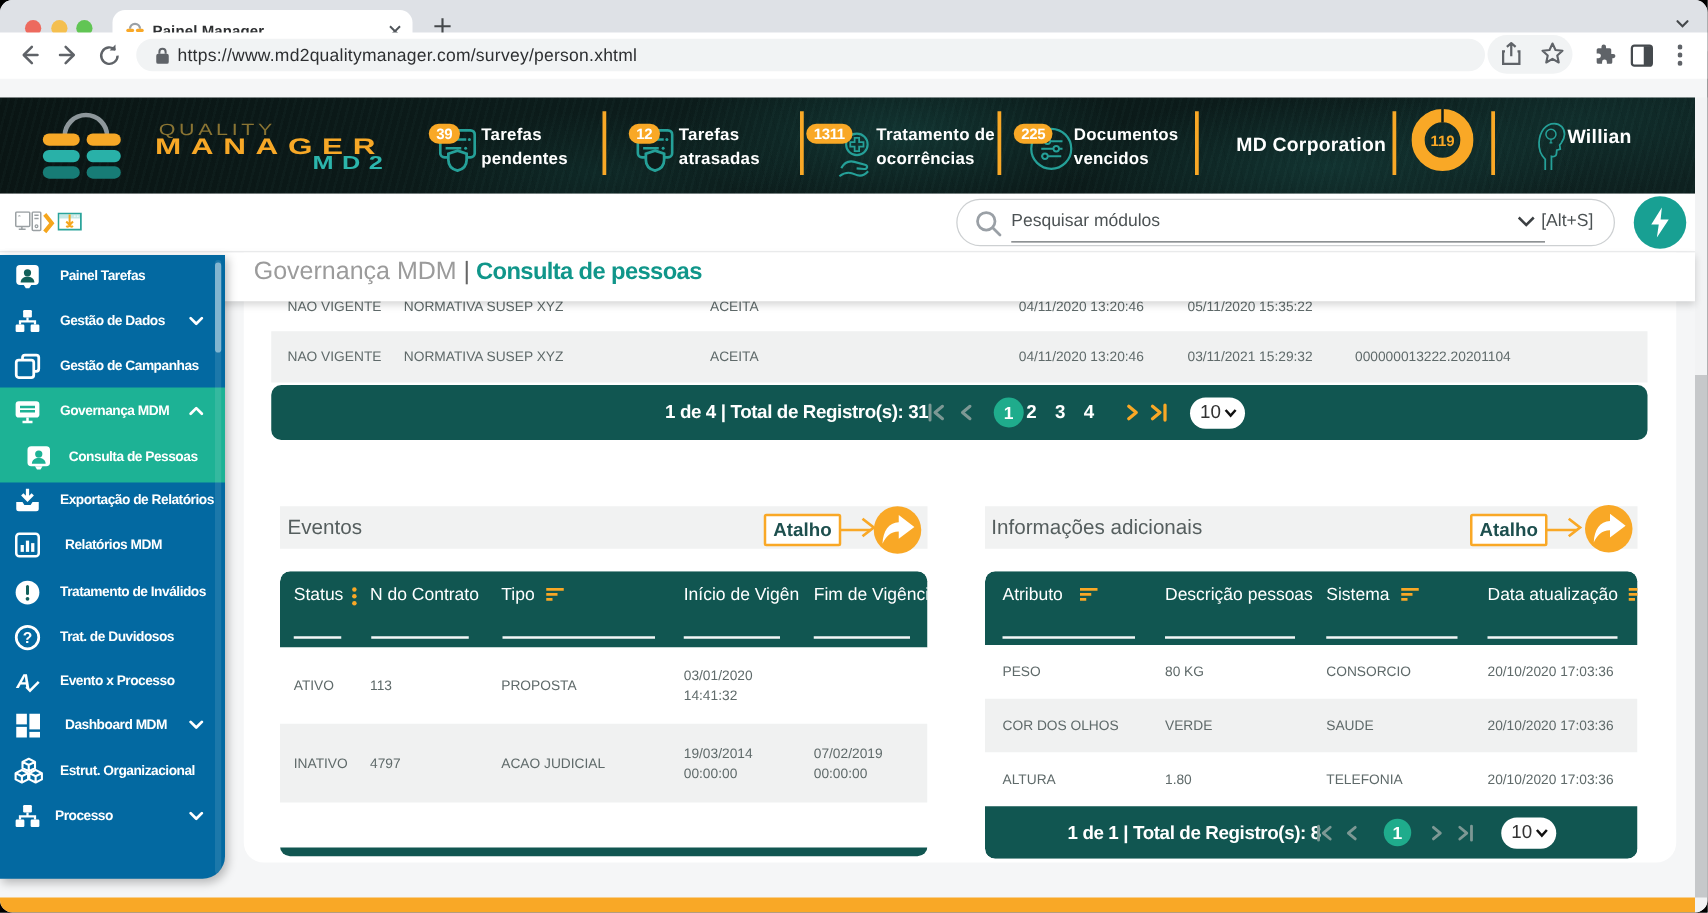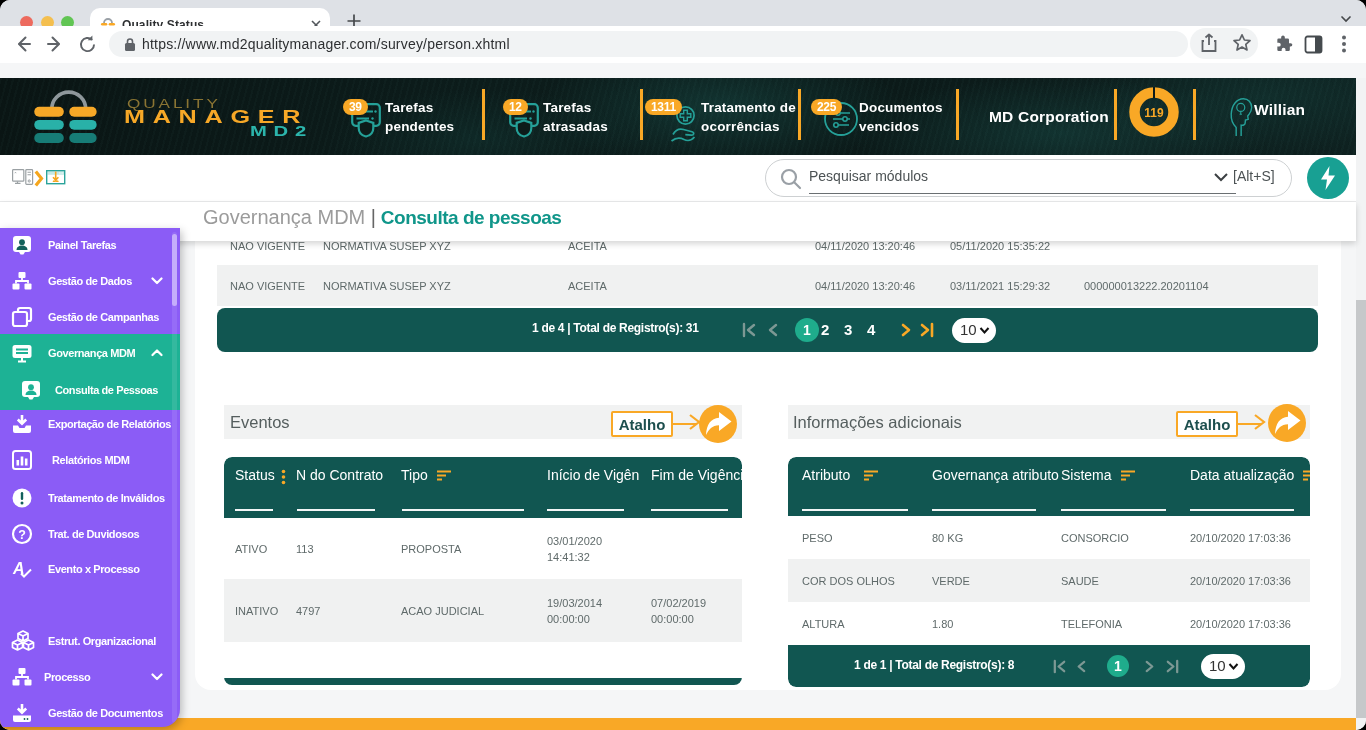--- a/index.html
+++ b/index.html
@@ -42,42 +42,42 @@
 #searchpill { position:absolute; left:765px; top:4px; width:527px; height:38px; border:1.5px solid #cdd0d2; border-radius:19px; background:#fff; }
 #bolt { position:absolute; left:1307px; top:157px; width:42px; height:42px; border-radius:50%; background:#18a093; z-index:5; }
 
 
 #main { position:absolute; left:0; top:202px; width:1356px; height:516px; background:#f5f6f7; }
 #panel { position:absolute; left:195px; top:0; width:1146px; height:488px; background:#fff; border-radius:0 0 16px 16px; }
 #crumbband { position:absolute; left:0; top:202px; width:1356px; height:39px; background:#fff; box-shadow:0 3px 6px rgba(0,0,0,0.16); z-index:4;}
 #crumbband .t1 { position:absolute; left:203px; top:4px; font-size:20px; color:#9b9b9b; }
 .trow { position:absolute; font-size:11px; color:#5f6a6a; }
 #pagebar1 { position:absolute; left:22px; top:106px; width:1101px; height:44px; background:#115651; border-radius:8px; color:#fff;}
-.pgtext { font-size:12px; font-weight:700; color:#fff; letter-spacing:-0.3px; white-space:nowrap;}
+.pgtext { font-size:15px; font-weight:700; color:#fff; letter-spacing:-0.3px; white-space:nowrap;}
 .pgnum { font-size:15px; font-weight:700; color:#fff; }
 .pgcircle { position:absolute; width:24px; height:24px; border-radius:50%; background:#1fac8c; color:#fff; text-align:center; line-height:24px; font-size:14px; font-weight:700;}
 .ddown { position:absolute; width:44px; height:25px; background:#fff; border-radius:13px; text-align:left; }
 .ddown span { position:absolute; left:8px; top:3px; font-size:15px; color:#333; }
 .ddown svg { position:absolute; right:6px; top:7px; }
 
 
 .cardstrip { position:absolute; height:34px; background:#f1f2f2; }
 .cardtitle { position:absolute; top:211px; font-size:16.5px; color:#555e5e; }
 .atalho { position:absolute; top:209px; width:62px; height:26px; background:#fff; border:2px solid #f9a826; border-radius:2px; text-align:center; font-size:15px; font-weight:700; color:#1d4f4e; line-height:23px; z-index:2;}
 .acirc { position:absolute; top:0px; width:38px; height:38px; border-radius:50%; background:#f9a826; z-index:2;}
 .aline { position:absolute; top:221px; height:2px; background:#f9a826; }
 .card { position:absolute; top:255px; overflow:hidden; border-radius:8px; }
 .thead { position:absolute; left:0; top:0; background:#115651; border-radius:8px 8px 0 0;}
 .th { position:absolute; color:#fff; font-size:14px; top:10px; white-space:nowrap;}
 .tfilter { position:absolute; top:52px; height:1.5px; background:rgba(255,255,255,0.95); }
 .tfoot { position:absolute; background:#115651; border-radius:0 0 8px 8px; color:#fff;}
 .pgico { position:absolute; }
 
 
-#sidebar { position:absolute; left:0; top:204px; width:180px; height:499px; background:#8b5cf6; border-radius:0 0 18px 0; box-shadow:2px 3px 8px rgba(0,0,0,0.25); z-index:10; overflow:hidden;margin-top:24px;}
+#sidebar { position:absolute; left:0; top:204px; width:180px; height:499px; background:#0369a1; border-radius:0 0 18px 0; box-shadow:2px 3px 8px rgba(0,0,0,0.25); z-index:10; overflow:hidden;}
 .mi { position:absolute; left:0; width:180px; height:36px; }
 .mi .txt { position:absolute; left:48px; top:50%; transform:translateY(-50%); color:#fff; font-size:11px; font-weight:700; white-space:nowrap; letter-spacing:-0.4px;}
 .mi .ico { position:absolute; left:11px; top:50%; transform:translateY(-50%); width:22px; height:22px; }
 .mi .chev { position:absolute; left:151px; top:50%; transform:translateY(-50%); }
 #activeblock { position:absolute; left:0; top:106px; width:180px; height:76px; background:#1db295; }
 #sbscroll { position:absolute; left:172px; top:4px; width:5px; height:491px; background:rgba(255,255,255,0.10); border-radius:3px;}
 #sbthumb { position:absolute; left:172px; top:6px; width:5px; height:72px; background:rgba(255,255,255,0.45); border-radius:3px;}
 
 
 #orangebar { position:absolute; left:0; top:718px; width:1356px; height:12px; background:#f9a826; }
@@ -95,21 +95,21 @@
   <div id="tab">
     <svg style="position:absolute;left:9px;top:7.5px" width="18" height="18" viewBox="0 0 18 18">
       <path d="M5 7 A4 4 0 0 1 13 7" fill="none" stroke="#9aa0a6" stroke-width="1.8"></path>
       <rect x="2" y="7" width="6.3" height="2.6" rx="1.3" fill="#f9a826"></rect>
           <rect x="9.7" y="7" width="6.3" height="2.6" rx="1.3" fill="#f9a826"></rect>
       <rect x="2" y="10.6" width="6.3" height="2.6" rx="1.3" fill="#1fa39a"></rect>
           <rect x="9.7" y="10.6" width="6.3" height="2.6" rx="1.3" fill="#1fa39a"></rect>
       <rect x="2" y="14.2" width="6.3" height="2.6" rx="1.3" fill="#14746e"></rect>
           <rect x="9.7" y="14.2" width="6.3" height="2.6" rx="1.3" fill="#14746e"></rect>
     </svg>
-    <div id="tabtitle">Quality Status</div>
+    <div id="tabtitle">Painel Manager</div>
     <svg id="tabclose" width="14" height="14" viewBox="0 0 14 14" style="top:10px">
           <path d="M3 3 L11 11 M11 3 L3 11" stroke="#51565b" stroke-width="1.6"></path>
         </svg>
   </div>
   <svg id="newtab" width="16" height="16" viewBox="0 0 16 16" style="top:13px">
         <path d="M8 1.5 V14.5 M1.5 8 H14.5" stroke="#45484b" stroke-width="1.7"></path>
       </svg>
   <svg id="tschev" width="14" height="14" viewBox="0 0 14 14">
         <path d="M3 5 L7 9 L11 5" fill="none" stroke="#45484b" stroke-width="1.7" stroke-linecap="round"></path>
       </svg>
@@ -398,21 +398,21 @@
             </div>
       </div>
     </div>
 
     <div class="card" style="left:593px; width:522px; height:230px;">
       <div class="thead" style="width:522px; height:59px;">
         <div class="th" style="left:14px;">Atributo</div>
         <svg style="position:absolute;left:75px;top:13px" width="16" height="12" viewBox="0 0 16 12">
               <path d="M1 1.5 H15 M1 5.5 H10 M1 9.5 H6" stroke="#f9a826" stroke-width="2.2"></path>
             </svg>
-        <div class="th" style="left:144px;">Governança atributo</div>
+        <div class="th" style="left:144px;">Descrição pessoas</div>
         <div class="th" style="left:273px;">Sistema</div>
         <svg style="position:absolute;left:332px;top:13px" width="16" height="12" viewBox="0 0 16 12">
               <path d="M1 1.5 H15 M1 5.5 H10 M1 9.5 H6" stroke="#f9a826" stroke-width="2.2"></path>
             </svg>
         <div class="th" style="left:402px;">Data atualização</div>
         <svg style="position:absolute;left:514px;top:13px" width="16" height="12" viewBox="0 0 16 12">
               <path d="M1 1.5 H15 M1 5.5 H10 M1 9.5 H6" stroke="#f9a826" stroke-width="2.2"></path>
             </svg>
         <div class="tfilter" style="left:14px;width:106px;"></div>
         <div class="tfilter" style="left:144px;width:104px;"></div>
@@ -550,49 +550,52 @@
         </svg>
     <div class="txt">Trat. de Duvidosos</div>
   </div>
   <div class="mi" style="top:323px;">
     <svg class="ico" viewBox="0 0 22 22">
           <text x="2" y="16" font-size="16" font-weight="bold" fill="#fff" font-family="Liberation Sans" font-style="italic">A</text>
           <path d="M10 15.5 l3 3 l7-7" fill="none" stroke="#fff" stroke-width="2"></path>
         </svg>
     <div class="txt">Evento x Processo</div>
   </div>
+  <div class="mi" style="top:358px;">
+    <svg class="ico" viewBox="0 0 22 22">
+          <rect x="2" y="2" width="8.5" height="8.5" fill="#fff"></rect>
+          <rect x="12.5" y="2" width="8.5" height="12.5" fill="#fff"></rect>
+          <rect x="2" y="12.5" width="8.5" height="8.5" fill="#fff"></rect>
+          <rect x="12.5" y="16.5" width="8.5" height="4.5" fill="#fff"></rect>
+        </svg>
+    <div class="txt" style="left:52px;">Dashboard MDM</div>
+    <svg class="chev" width="12" height="8" viewBox="0 0 12 8">
+          <path d="M1.5 1.5 L6 6 L10.5 1.5" fill="none" stroke="#fff" stroke-width="2.2" stroke-linecap="round" stroke-linejoin="round"></path>
+        </svg>
+  </div>
   <div class="mi" style="top:395px;">
     <svg class="ico" style="width:24px;height:24px;" viewBox="0 0 24 24">
           <path d="M12 2 l5 2.5 v5 l-5 2.5 l-5 -2.5 v-5 Z M12 7 l5 -2.5 M12 7 l-5 -2.5 M12 7 v5" fill="none" stroke="#fff" stroke-width="1.7" stroke-linejoin="round"></path>
           <path d="M6.5 11 l5 2.5 v5 l-5 2.5 l-5 -2.5 v-5 Z M6.5 16 l5 -2.5 M6.5 16 l-5 -2.5 M6.5 16 v5" fill="none" stroke="#fff" stroke-width="1.7" stroke-linejoin="round"></path>
           <path d="M17.5 11 l5 2.5 v5 l-5 2.5 l-5 -2.5 v-5 Z M17.5 16 l5 -2.5 M17.5 16 l-5 -2.5 M17.5 16 v5" fill="none" stroke="#fff" stroke-width="1.7" stroke-linejoin="round"></path>
         </svg>
     <div class="txt" style="left:48px;">Estrut. Organizacional</div>
   </div>
   <div class="mi" style="top:431px;">
     <svg class="ico" viewBox="0 0 22 22">
           <rect x="7.5" y="2" width="7" height="6" rx="1" fill="#fff"></rect>
           <rect x="1.5" y="13.5" width="7" height="6" rx="1" fill="#fff"></rect>
           <rect x="13.5" y="13.5" width="7" height="6" rx="1" fill="#fff"></rect>
           <path d="M11 8 v3 M5 13.5 v-2.5 h12 v2.5" fill="none" stroke="#fff" stroke-width="1.8"></path>
         </svg>
     <div class="txt" style="left:44px;">Processo</div>
     <svg class="chev" width="12" height="8" viewBox="0 0 12 8">
           <path d="M1.5 1.5 L6 6 L10.5 1.5" fill="none" stroke="#fff" stroke-width="2.2" stroke-linecap="round" stroke-linejoin="round"></path>
         </svg>
   </div>
-  <div class="mi" style="top:467px;">
-    <svg class="ico" viewBox="0 0 22 22">
-          <path d="M11 2 v8 M6.8 6.5 L11 10.7 L15.2 6.5" fill="none" stroke="#fff" stroke-width="2.6"></path>
-          <path d="M2 13.5 h18 V18 a2 2 0 0 1 -2 2 H4 a2 2 0 0 1 -2 -2 Z" fill="#fff"></path>
-          <circle cx="13.5" cy="17" r="0.9" fill="#12605a"></circle>
-          <circle cx="16.5" cy="17" r="0.9" fill="#12605a"></circle>
-        </svg>
-    <div class="txt">Gestão de Documentos</div>
-  </div>
 
   <div id="sbscroll"></div>
   <div id="sbthumb"></div>
 </div>
 
 <div id="pgscrollbar"></div>
 <div id="pgthumb"></div>
 
 </div>
 

